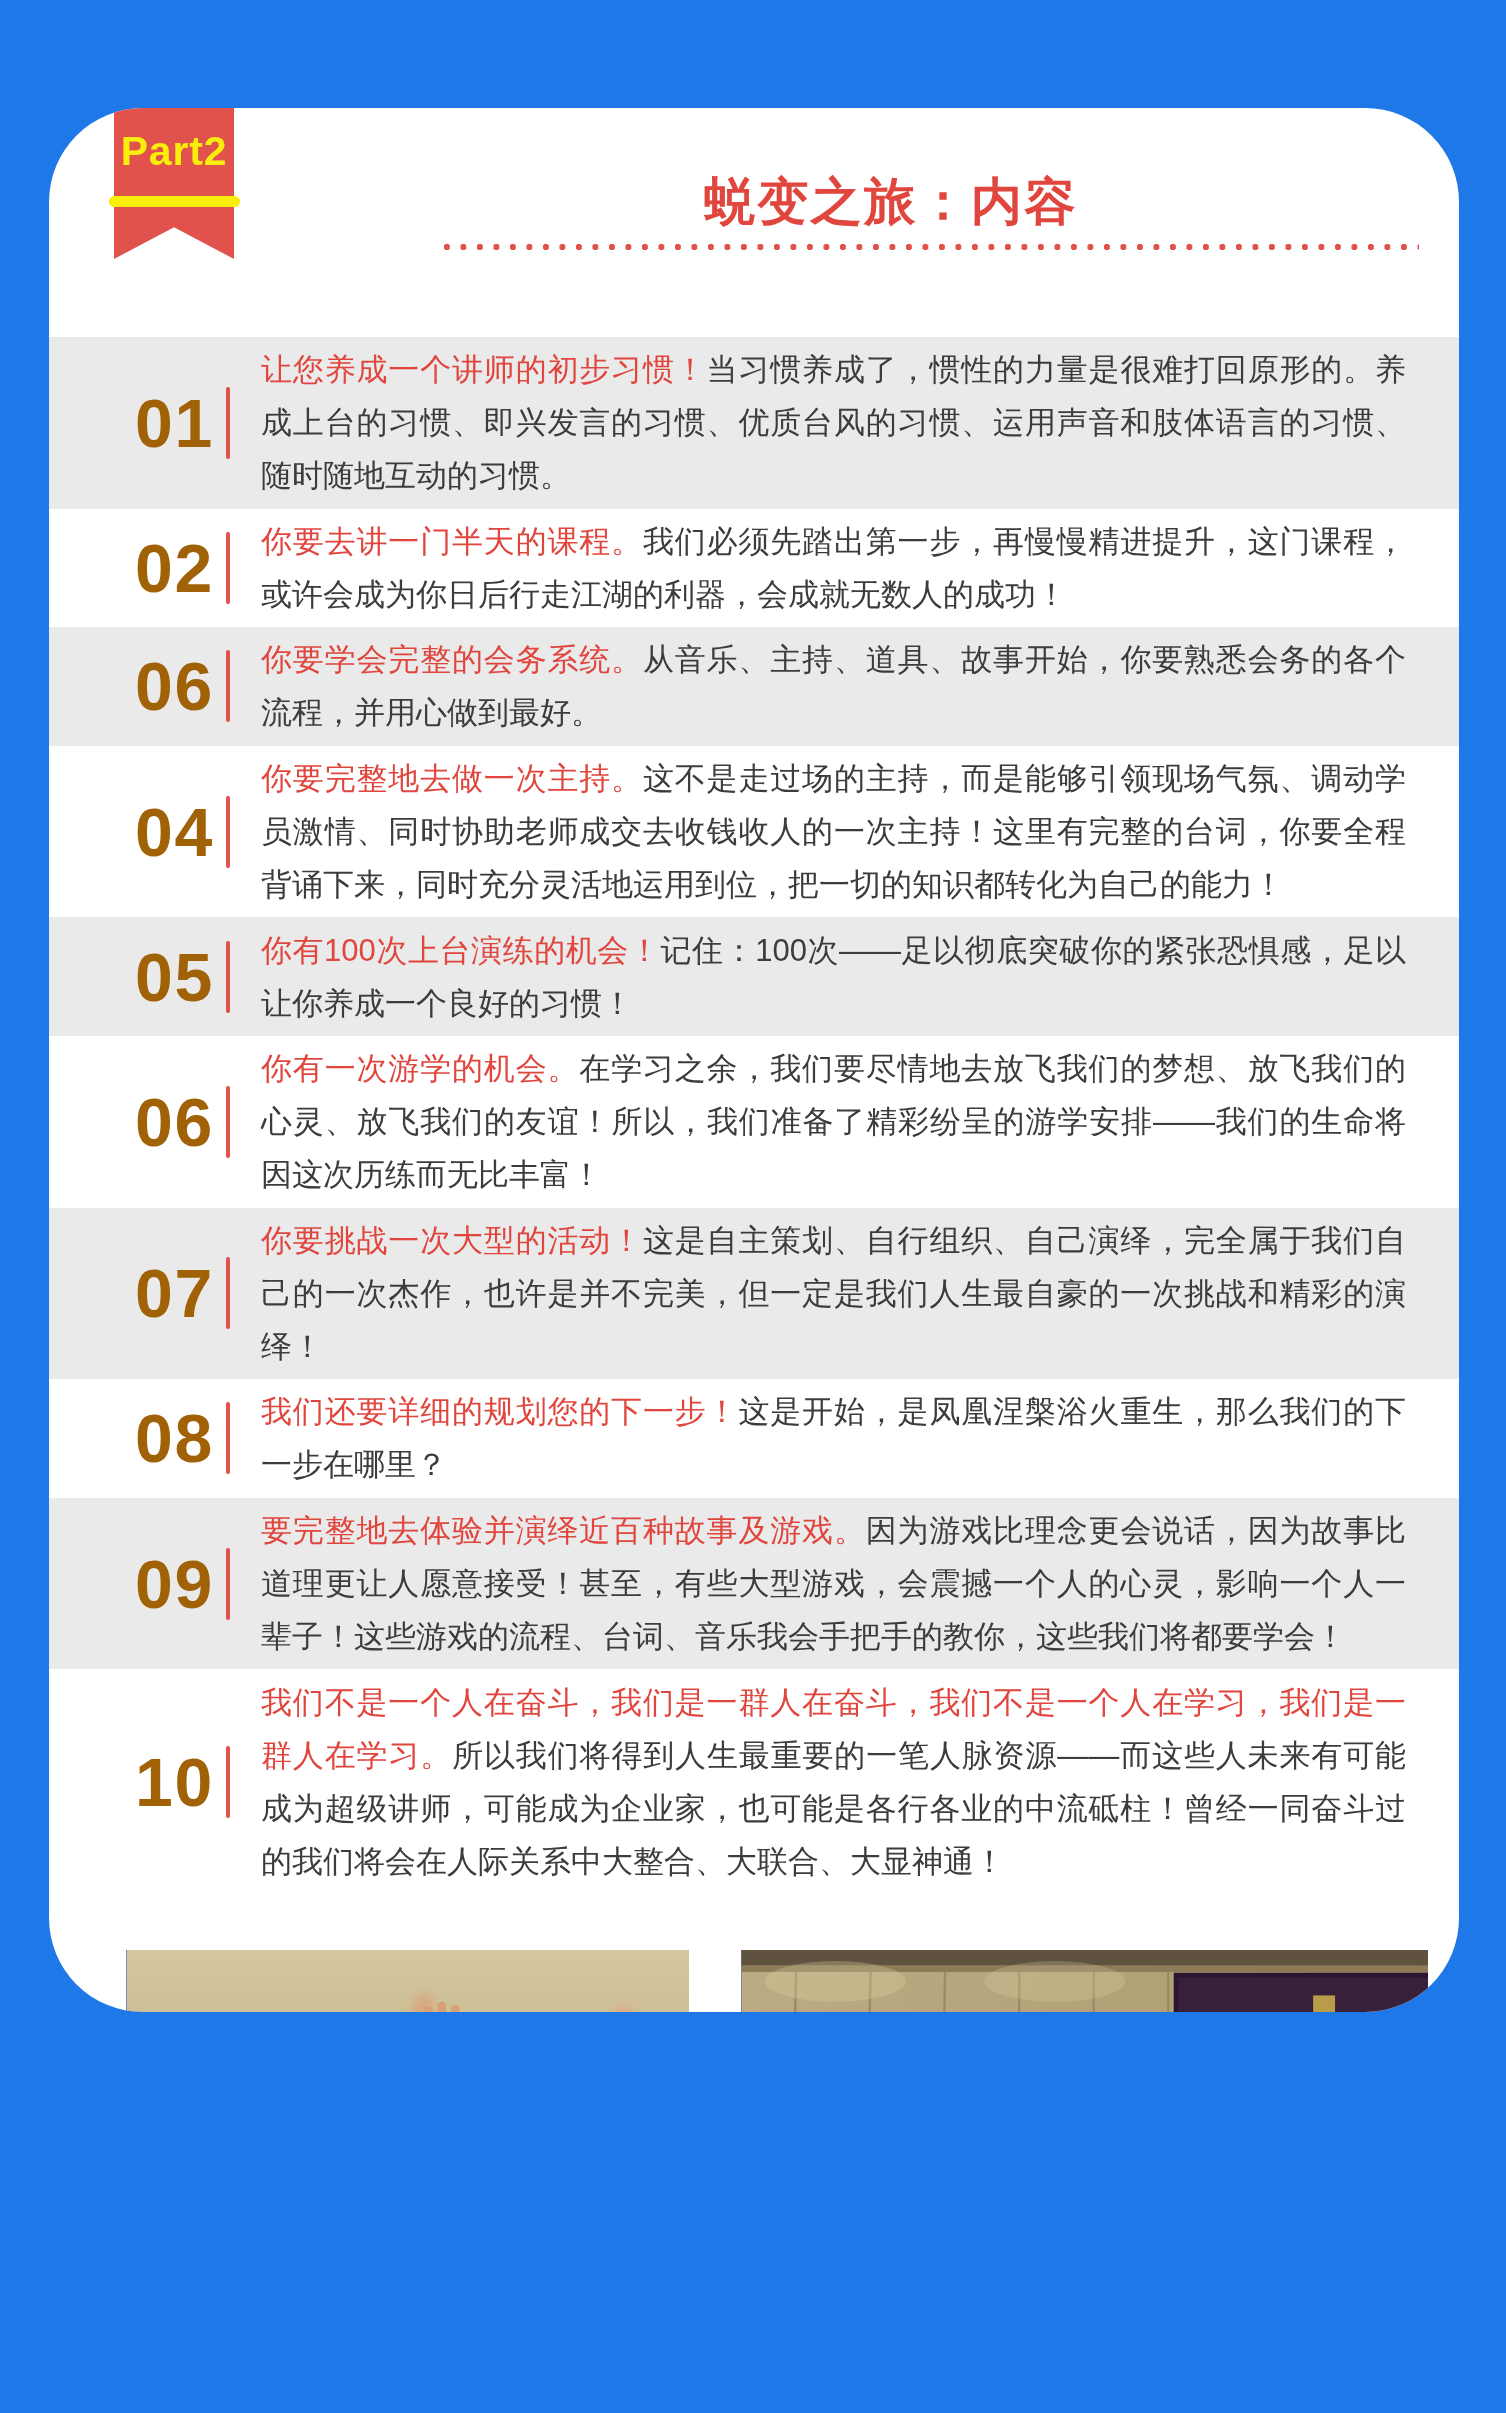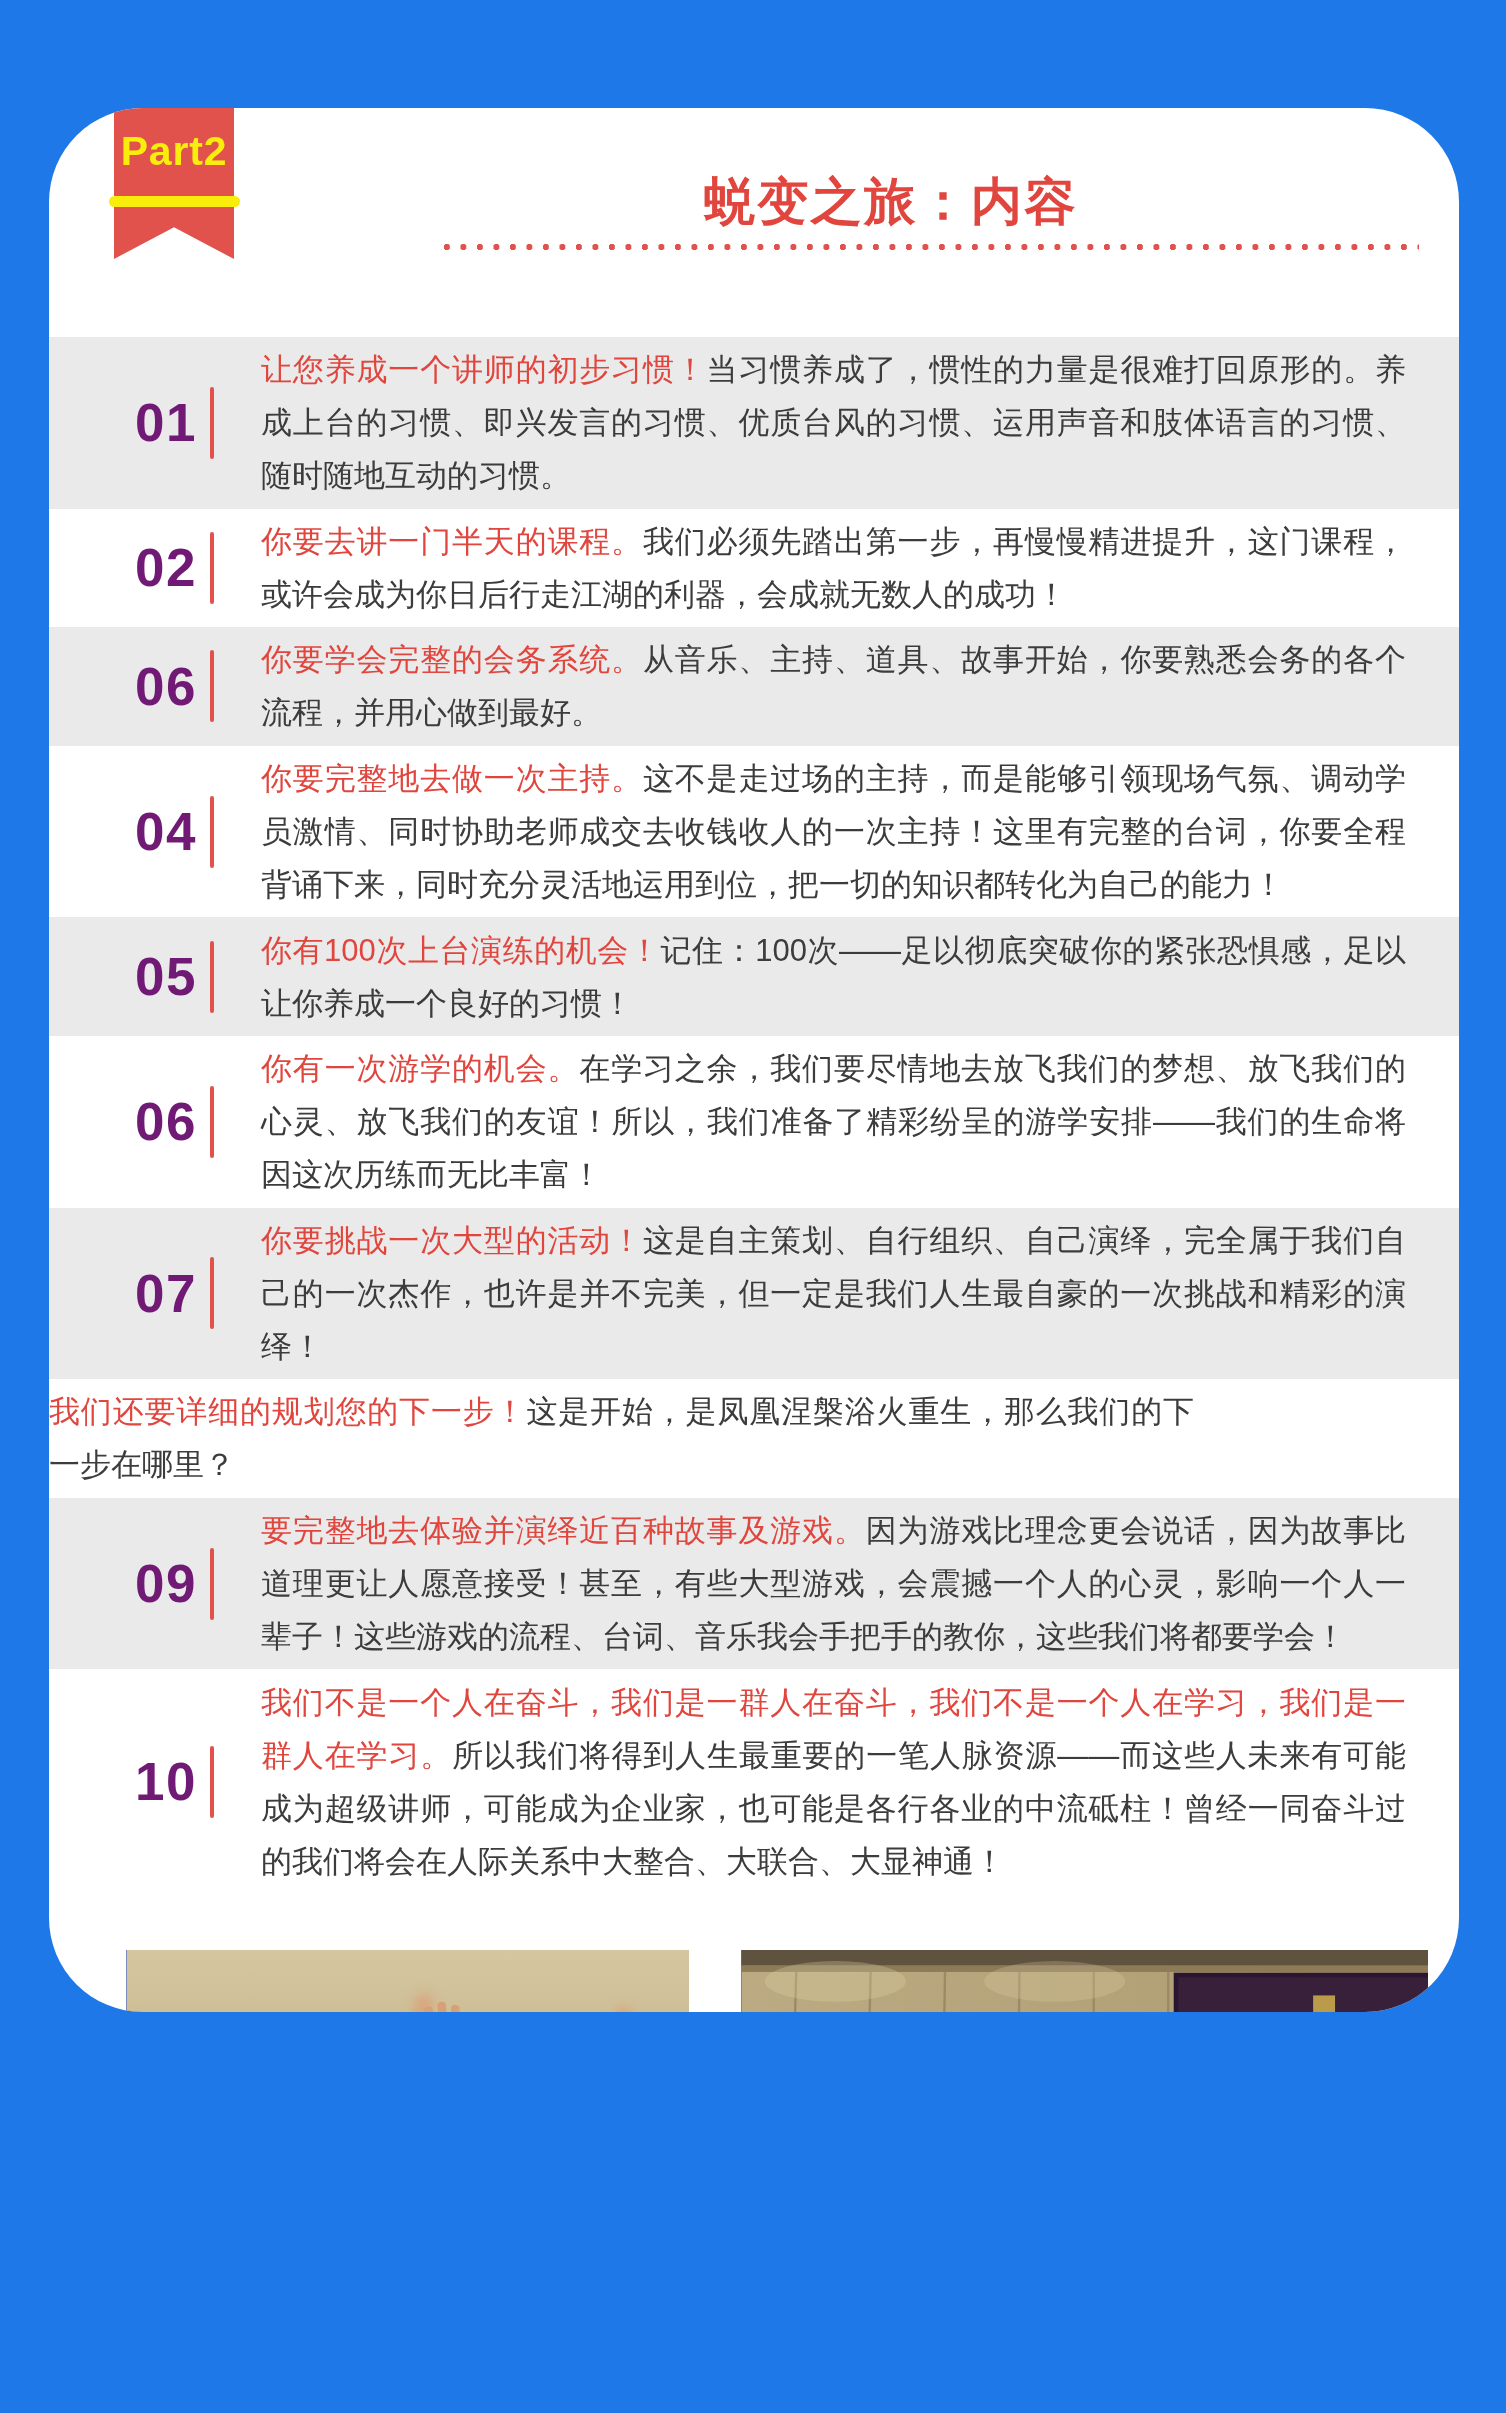--- a/index.html
+++ b/index.html
@@ -34,21 +34,21 @@
   .dotline{
     position:absolute;left:394px;top:135px;width:976px;height:7.8px;
     background-image:radial-gradient(circle 3.1px at 3.9px 3.9px,#e0524b 98%,rgba(0,0,0,0));
     background-size:16.5px 7.8px;background-repeat:repeat-x;
   }
   
   .items{width:100%;}
   .item{display:flex;align-items:center;padding:6.3px 0;}
   .item.shaded{background:#eaeaea;}
   .num-wrap{flex:0 0 212px;display:flex;align-items:center;box-sizing:border-box;padding-left:86px;}
-  .num{font-size:53px;font-weight:bold;color:#701a75;letter-spacing:1.6px;line-height:1;}
+  .num{font-size:68px;font-weight:bold;color:#a16207;letter-spacing:1.6px;line-height:1;}
   .num-divider{width:3.9px;height:72px;background:#e0524b;margin-left:12.5px;border-radius:2.4px;flex:0 0 auto;}
   .text{width:1145px;font-size:31px;line-height:53px;color:#3c3c3c;text-align:justify;}
   .text .hl{color:#e0463e;}
   
   .photos{display:flex;gap:6.3px;margin:56px 31px 0 31px;}
   .photo{height:419px;overflow:hidden;background:#1d4ed8;margin-left:46px;}
   .photo.left{width:604px;}
   .photo.right{width:737px;}
   .photo svg{display:block;}
 </style>
@@ -131,20 +131,24 @@
       <div class="num-wrap">
         <span class="num">07</span>
         <span class="num-divider"></span>
       </div>
       <div class="text">
         <span class="hl">你要挑战一次大型的活动！</span><span>这是自主策划、自行组织、自己演绎，完全属于我们自己的一次杰作，也许是并不完美，但一定是我们人生最自豪的一次挑战和精彩的演绎！</span>
       </div>
     </div>
 
     <div class="item">
+      <div class="num-wrap">
+        <span class="num">08</span>
+        <span class="num-divider"></span>
+      </div>
       <div class="text">
         <span class="hl">我们还要详细的规划您的下一步！</span><span>这是开始，是凤凰涅槃浴火重生，那么我们的下一步在哪里？</span>
       </div>
     </div>
 
     <div class="item shaded">
       <div class="num-wrap">
         <span class="num">09</span>
         <span class="num-divider"></span>
       </div>

